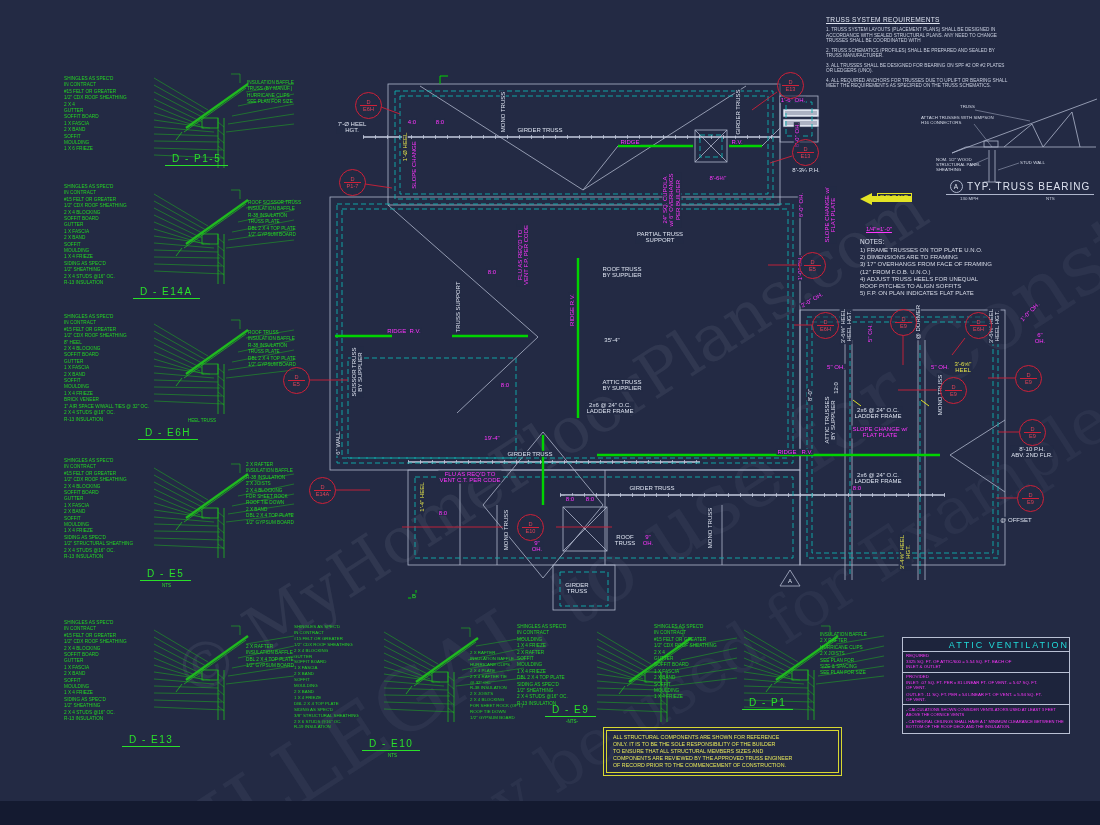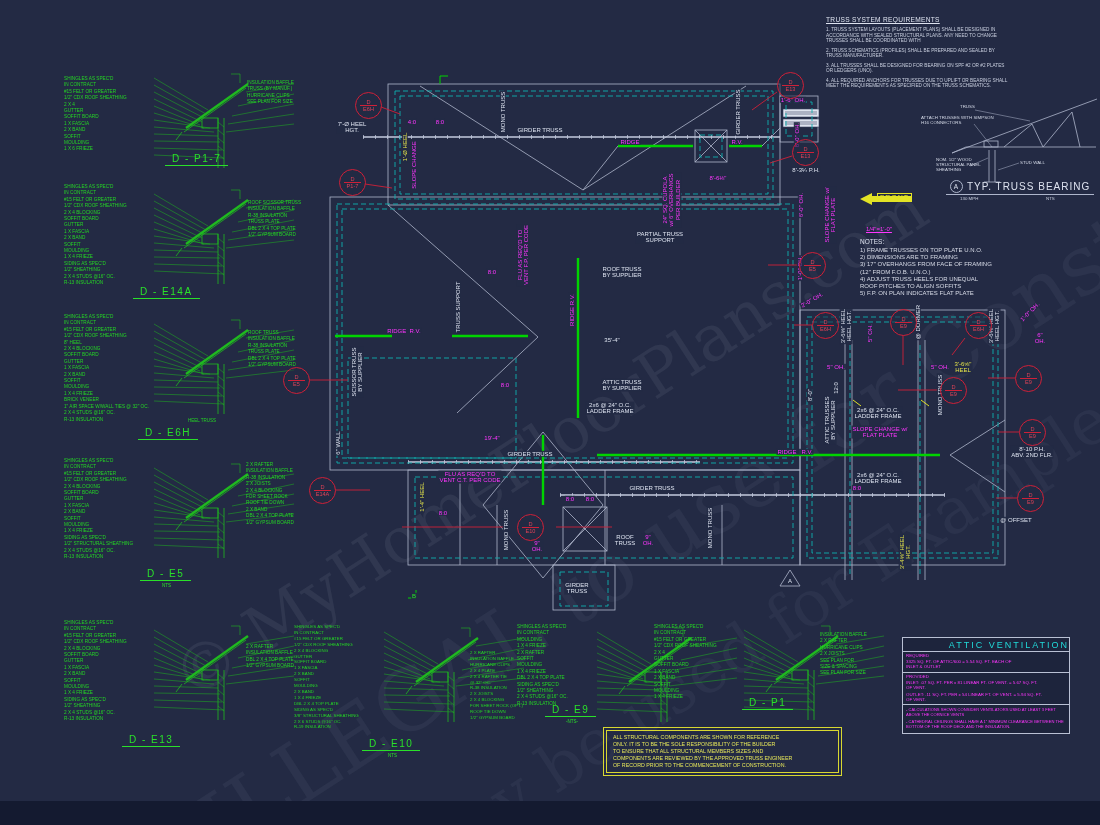--- a/index.html
+++ b/index.html
@@ -254,21 +254,21 @@
       <div class="dl">SOFFIT</div>
       <div class="dl">MOULDING</div>
       <div class="dl">1 X 6 FRIEZE</div>
     </div>
   <div class="dlist" style="left:247px;top:80px">
       <div class="dl">INSULATION BAFFLE</div>
       <div class="dl">TRUSS (BY MANUF.)</div>
       <div class="dl">HURRICANE CLIPS</div>
       <div class="dl">SEE PLAN FOR SIZE</div>
     </div>
-  <div class="dtitle" style="left:165px;top:153px">D - P1-7</div>
+  <div class="dtitle" style="left:165px;top:153px">D - P1-5</div>
 
   <div class="dlist" style="left:64px;top:184px">
       <div class="dl">SHINGLES AS SPEC'D</div>
       <div class="dl">IN CONTRACT</div>
       <div class="dl">#15 FELT OR GREATER</div>
       <div class="dl">1/2" CDX ROOF SHEATHING</div>
       <div class="dl">2 X 4 BLOCKING</div>
       <div class="dl">SOFFIT BOARD</div>
       <div class="dl">GUTTER</div>
       <div class="dl">1 X   FASCIA</div>

